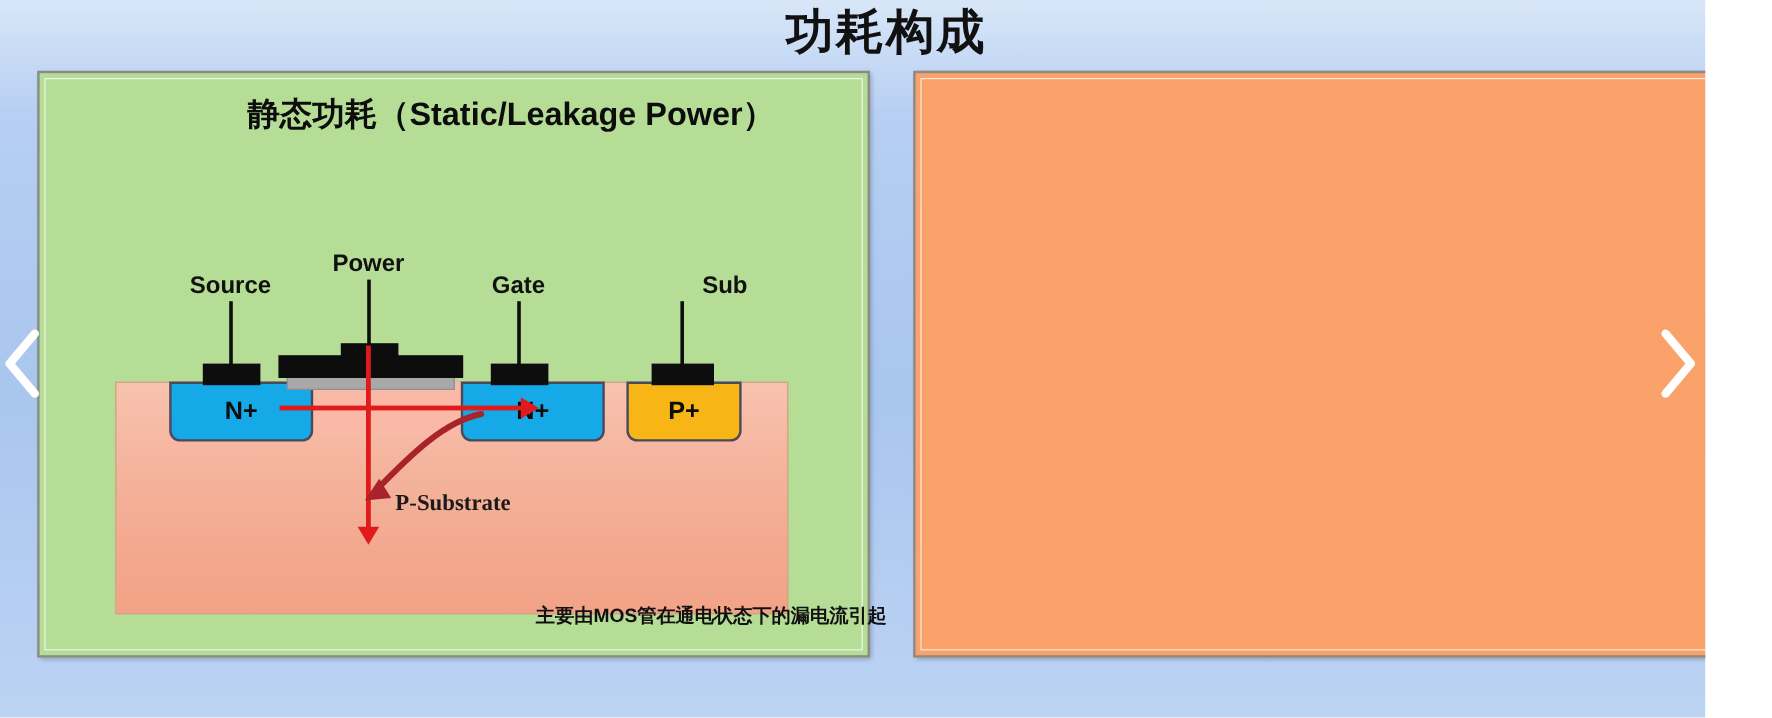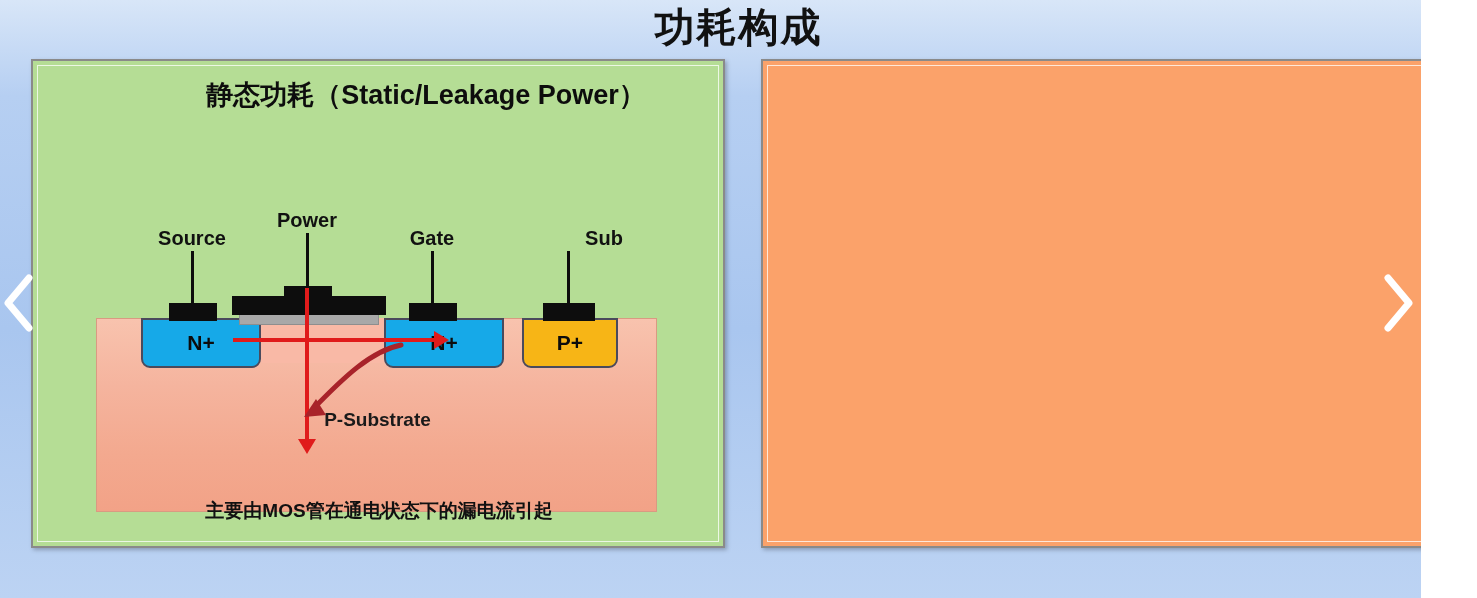--- a/index.html
+++ b/index.html
@@ -53,39 +53,40 @@
     left: 0; top: 16px;
     width: 100%;
     text-align: center;
     font-size: 27px;
     font-weight: bold;
     color: #0d0d0d;
     margin-left: 48px;
   }
   .panel-caption {
     position: absolute;
-    left: 1px; bottom: 22px;
+    left: 16px; bottom: 22px;
     width: 100%;
-    text-align: center;
-    font-size: 19px;
+    text-align: right;
+    font-size: 16px;
     font-weight: bold;
     color: #111111;
   }
   
   #mosfet {
     position: absolute;
     left: 63px; top: 146px;
     width: 561px; height: 310px;
   }
   #substrate {
     position: absolute;
     left: 0; top: 111px; width: 561px; height: 194px;
     background: linear-gradient(180deg, #f8c3ae 0%, #f5b49e 35%, #f3a98f 70%, #f2a287 100%);
     border: 1px solid #d99a82;
     box-sizing: border-box;
+    font-family: Liberation Serif, serif;
   }
   #substrate-label {
     position: absolute;
     left: 0; top: 90px; width: 561px;
     text-align: center;
     font-size: 19px; font-weight: bold; color: #1a1a1a;
   }
   .diffusion {
     position: absolute;
     box-sizing: border-box;

